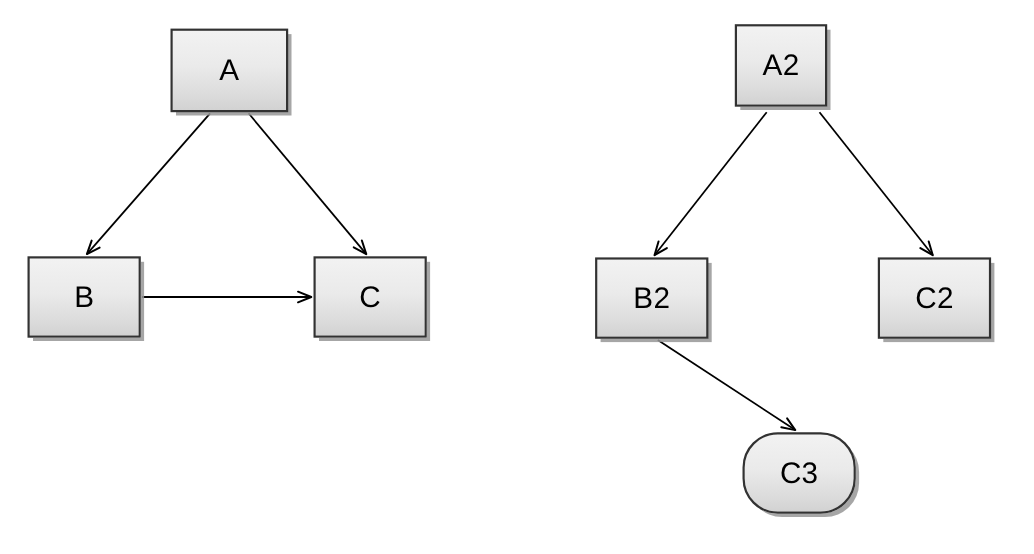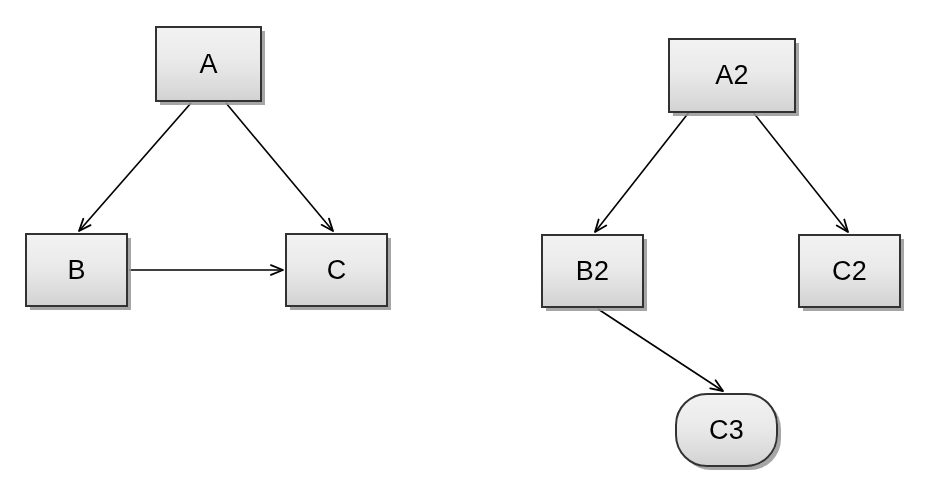--- a/index.html
+++ b/index.html
@@ -70,21 +70,21 @@
   <div id="node-layer">
       <div class="graph-node" style="left: 155px; top: 26px; width: 107px; height: 76px;">
         <span class="node-label">A</span>
       </div>
       <div class="graph-node" style="left: 25px; top: 233px; width: 103px; height: 74px;">
         <span class="node-label">B</span>
       </div>
       <div class="graph-node" style="left: 285px; top: 233px; width: 103px; height: 74px;">
         <span class="node-label">C</span>
       </div>
-      <div class="graph-node" style="left: 668px; top: 38px; width: 128px; height: 75px;">
+      <div class="graph-node" style="left: 668px; top: 22px; width: 84px; height: 75px;">
         <span class="node-label">A2</span>
       </div>
       <div class="graph-node" style="left: 541px; top: 234px; width: 103px; height: 74px; text-align: center;">
         <span class="node-label">B2</span>
       </div>
       <div class="graph-node" style="left: 798px; top: 234px; width: 103px; height: 74px;">
         <span class="node-label">C2</span>
       </div>
       <div class="graph-node" style="left: 675px; top: 393px; width: 103px; height: 74px; border-radius: 32px;">
         <span class="node-label">C3</span>

